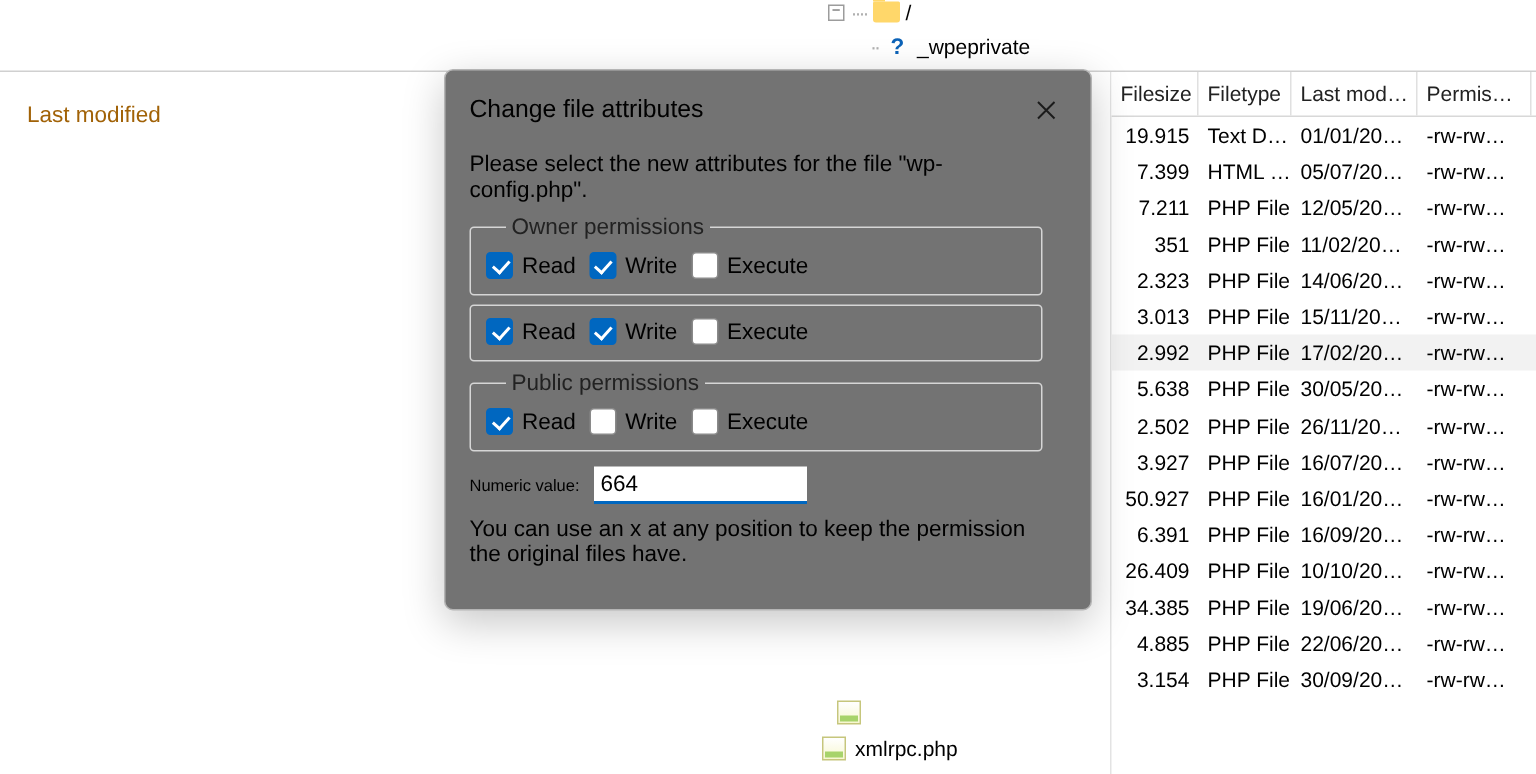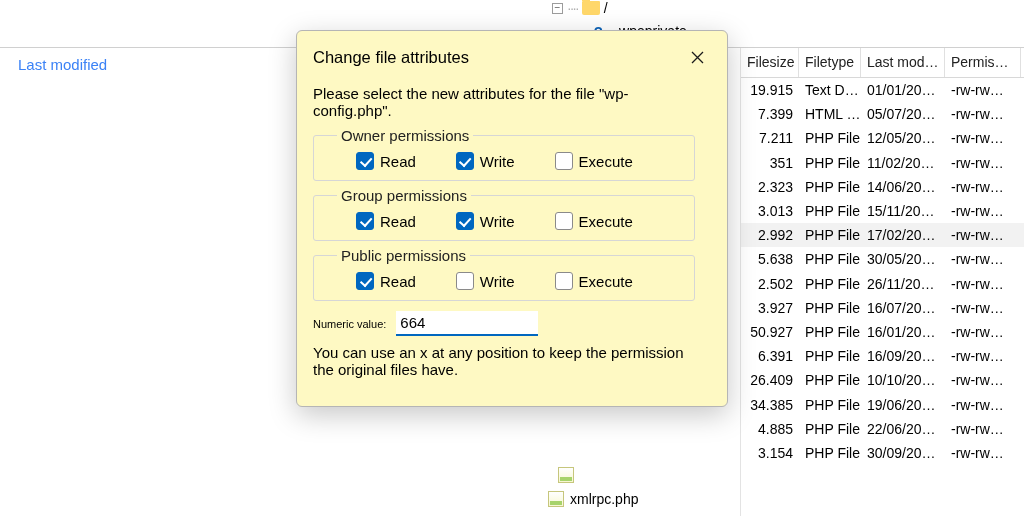--- a/index.html
+++ b/index.html
@@ -58,23 +58,23 @@
     align-items: center; justify-content: center;
     font-size: 10px; line-height: 1;
     color: #555;
     background: #fff;
   }
   .dotline { color: #b0b0b0; letter-spacing: -2px; }
 
   
   .left-header {
     position: absolute;
-    left: 18px; top: 56px;
-    font-size: 15px;
-    color: #3b82f6;
+    left: 18px; top: 68px;
+    font-size: 15px;
+    color: #a16207;
     text-align: right;
   }
 
   
   .file-table {
     position: absolute;
     top: 48px; right: 0;
     width: 284px;
     height: 468px;
     border-left: 1px solid #e3e3e3;
@@ -129,23 +129,23 @@
   .php-icon::after{
     content:"";
     position:absolute;
     bottom:1px; left:1px; right:1px; height:4px;
     background:#a7d36b;
   }
 
   
   .dialog {
     position: absolute;
-    left: 296px; top: 30px;
+    left: 296px; top: 46px;
     width: 432px;
-    background: #fef9c3;
+    background: #737373;
     border: 1px solid #b5b5b5;
     border-radius: 6px;
     box-shadow: 0 8px 28px rgba(0,0,0,0.22);
     padding: 0;
   }
   .dlg-titlebar {
     display: flex;
     align-items: center;
     justify-content: space-between;
     padding: 12px 16px 4px 16px;
@@ -167,23 +167,22 @@
     padding: 8px 10px 10px 10px;
   }
   legend {
     font-size: 15px;
     padding: 0 4px;
     color: #222;
     margin-left: 13px;
   }
   .perm-row {
     display: flex;
-    gap: 40px;
+    gap: 9px;
     align-items: flex-start;
-    margin-left: 32px;
   }
   .cb {
     display: inline-flex;
     align-items: center;
     gap: 6px;
     font-size: 15px;
   }
   .box {
     width: 18px; height: 18px;
     border: 1.4px solid #8a8a8a;
@@ -398,21 +397,20 @@
             <span>Write</span>
           </span>
         <span class="cb">
             <span class="box"></span>
             <span>Execute</span>
           </span>
       </div>
     </fieldset>
 
     <fieldset>
-      <legend>Group permissions</legend>
       <div class="perm-row">
         <span class="cb">
             <span class="box checked"></span>
             <span>Read</span>
           </span>
         <span class="cb">
             <span class="box checked"></span>
             <span>Write</span>
           </span>
         <span class="cb">

